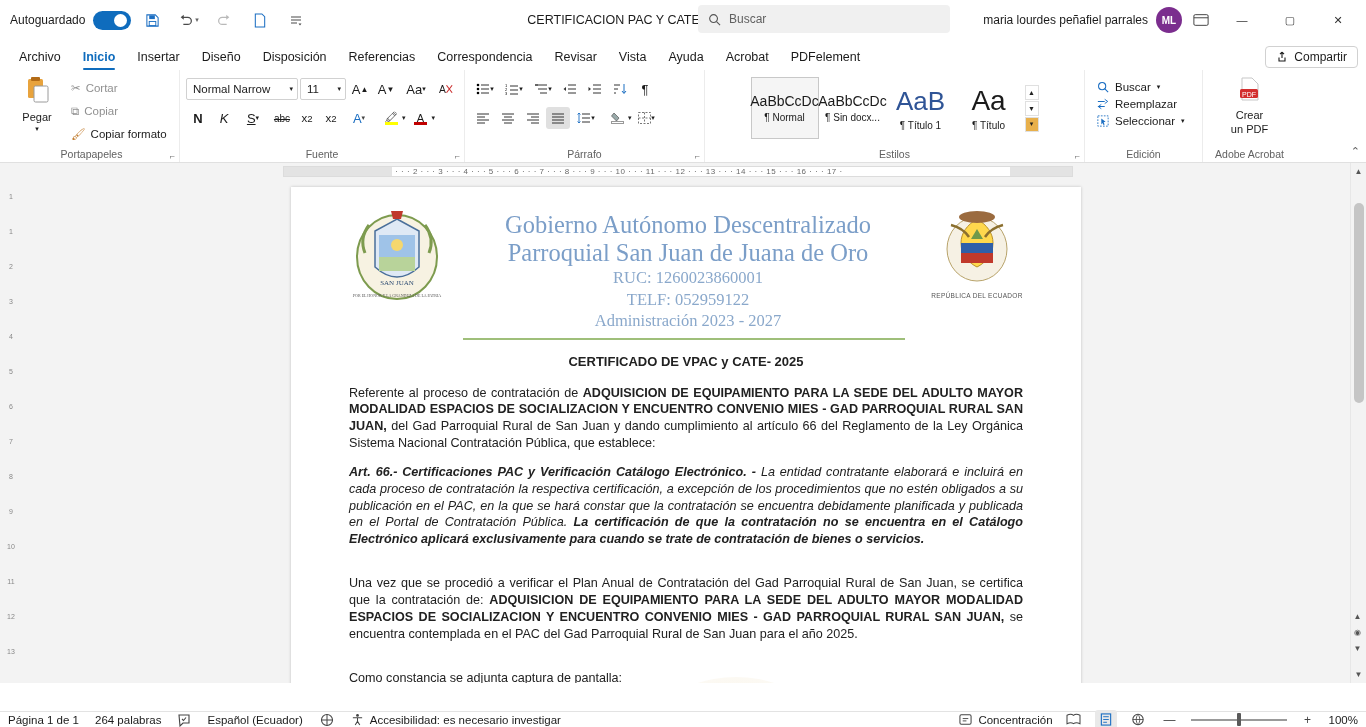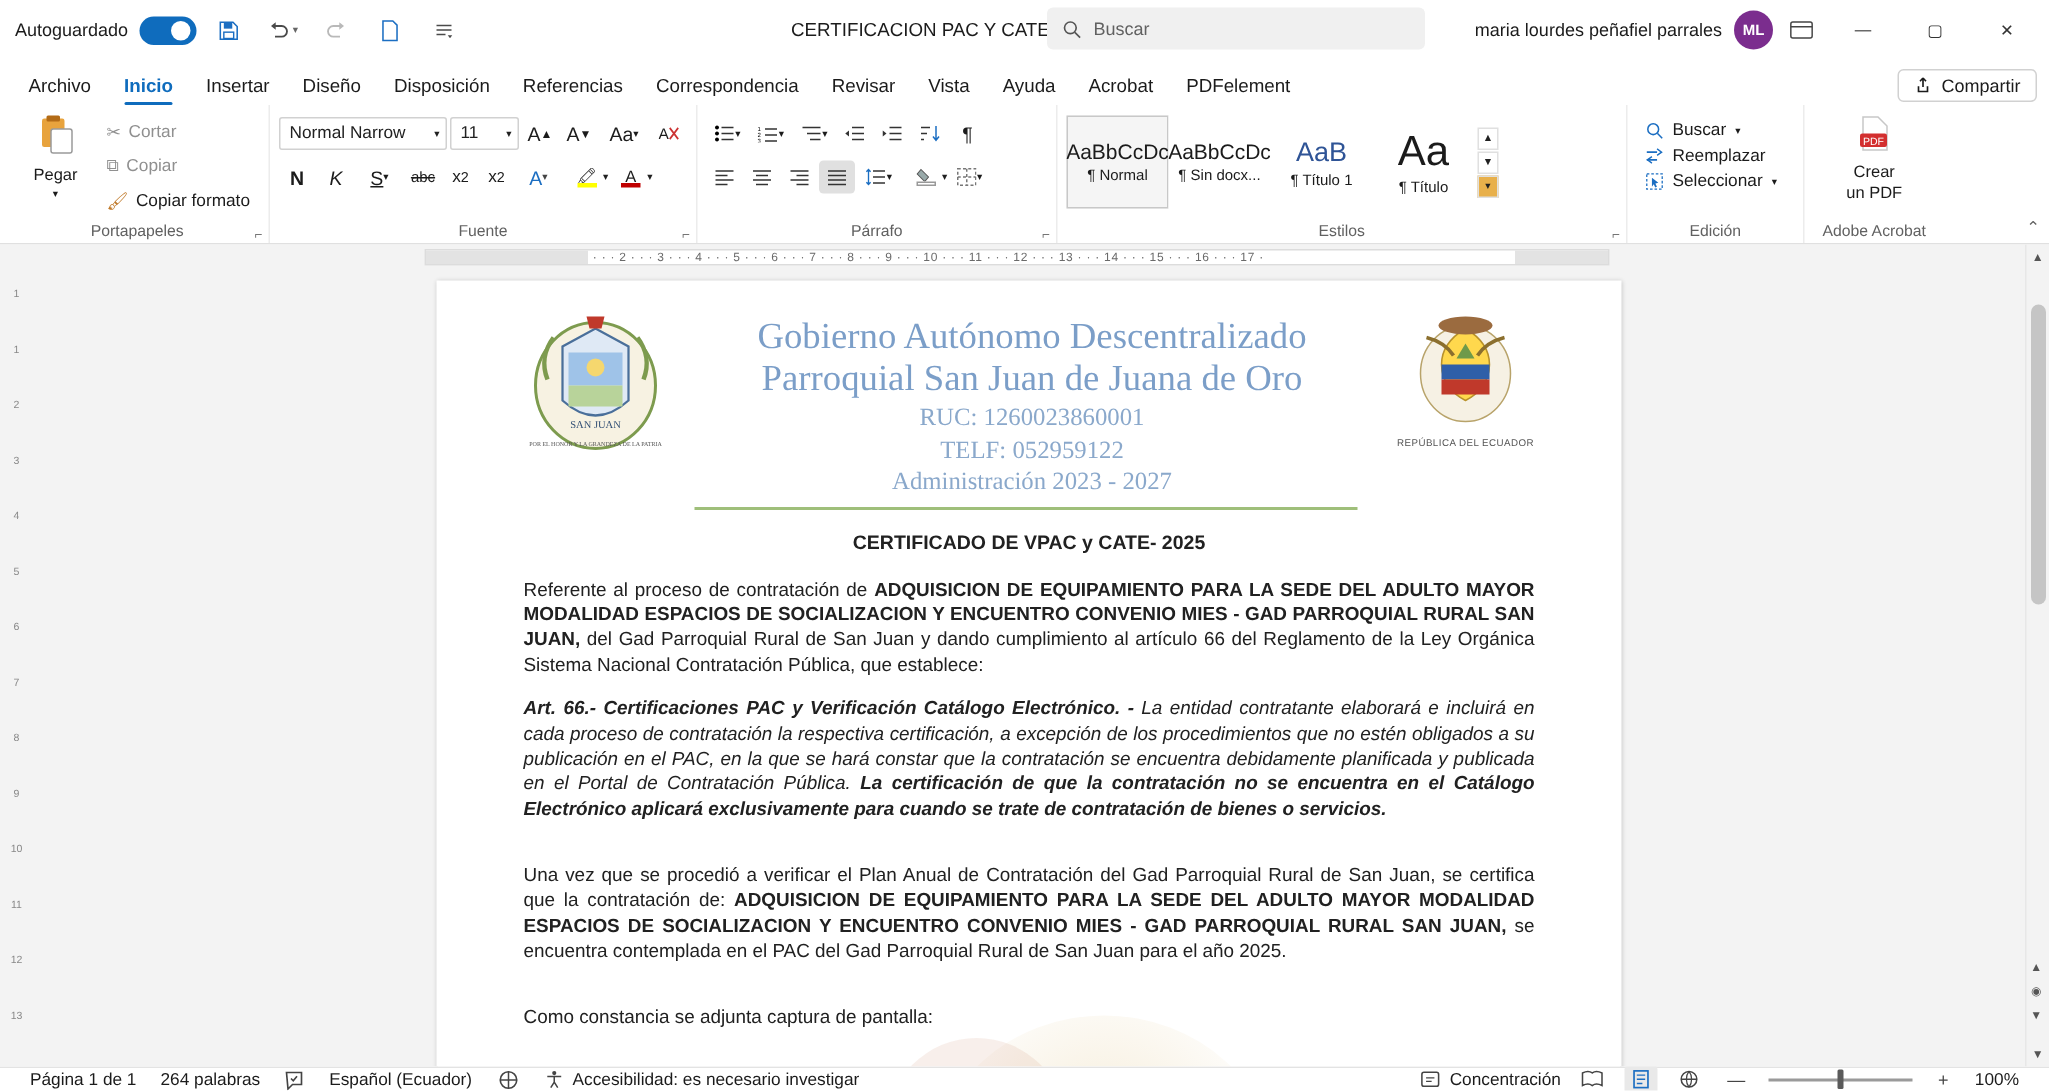--- a/index.html
+++ b/index.html
@@ -168,21 +168,21 @@
     width:16px; background:#f3f3f3; display:flex; flex-direction:column; align-items:center;
     position:relative; border-left:1px solid #e7e7e7;
   }
   .vscroll .arrow { height:17px; font-size:8px; color:#555; display:flex; align-items:center; justify-content:center; width:16px; }
   .vthumb { position:absolute; top:40px; left:3px; width:10px; height:200px; background:#c5c5c5; border-radius:5px; }
   .navbtn { position:absolute; right:3px; width:11px; height:11px; color:#555; font-size:8px; text-align:center; }
 
   
   .status {
     height:16px; background:#fff; border-top:1px solid #e3e3e3; display:flex; align-items:center;
-    gap:16px; padding:0 20px; font-size:11.5px; color:#1b1b1b;
+    gap:16px; padding:0 8px; font-size:11.5px; color:#1b1b1b;margin-top:28px;
   }
   .status .sitem { display:flex; align-items:center; gap:6px; white-space:nowrap; }
   .status .right { margin-left:auto; display:flex; align-items:center; gap:10px; }
   .viewbtn { width:22px; height:20px; display:flex; align-items:center; justify-content:center; font-size:12px; color:#444; }
   .viewbtn.active { background:#e9e9e9; border-radius:3px; }
   .zoomslider { width:96px; height:14px; display:flex; align-items:center; position:relative; }
   .zoomtrack { height:2px; background:#9a9a9a; width:100%; }
   .zoomthumb { position:absolute; left:46px; width:4px; height:13px; background:#5a5a5a; border-radius:1px; }
 </style>
 </head>
@@ -464,33 +464,33 @@
                 <path d="M0.5 6h12M6.5 0.5v11" stroke="#777" stroke-dasharray="2 1.5"></path>
               </svg>
               <span style="font-size:7px;">▾</span>
           </div>
         </div>
       </div>
       <div class="group-label">Párrafo</div>
       <span class="group-launcher">⌐</span>
     </div>
 
-    <div class="group" style="width:380px;">
+    <div class="group" style="width:380px;align-items:center;">
       <div class="gbody">
         <div class="styles">
           <div class="stylecard sel">
             <span class="prev">AaBbCcDc</span>
             <span class="nm">¶ <span>Normal</span></span>
           </div>
           <div class="stylecard">
             <span class="prev">AaBbCcDc</span>
             <span class="nm">¶ <span>Sin docx...</span></span>
           </div>
           <div class="stylecard">
-            <span class="prev" style="font-size:18px;color:#2f5496;">AaB</span>
+            <span class="prev" style="font-size:26px;color:#2f5496;">AaB</span>
             <span class="nm">¶ <span>Título 1</span></span>
           </div>
           <div class="stylecard">
             <span class="prev" style="font-size:28px;">Aa</span>
             <span class="nm">¶ <span>Título</span></span>
           </div>
           <div class="stylescroll">
             <div class="ssbtn">▲</div>
             <div class="ssbtn">▼</div>
             <div class="ssbtn" style="background:#e8b04b;">▾</div>

